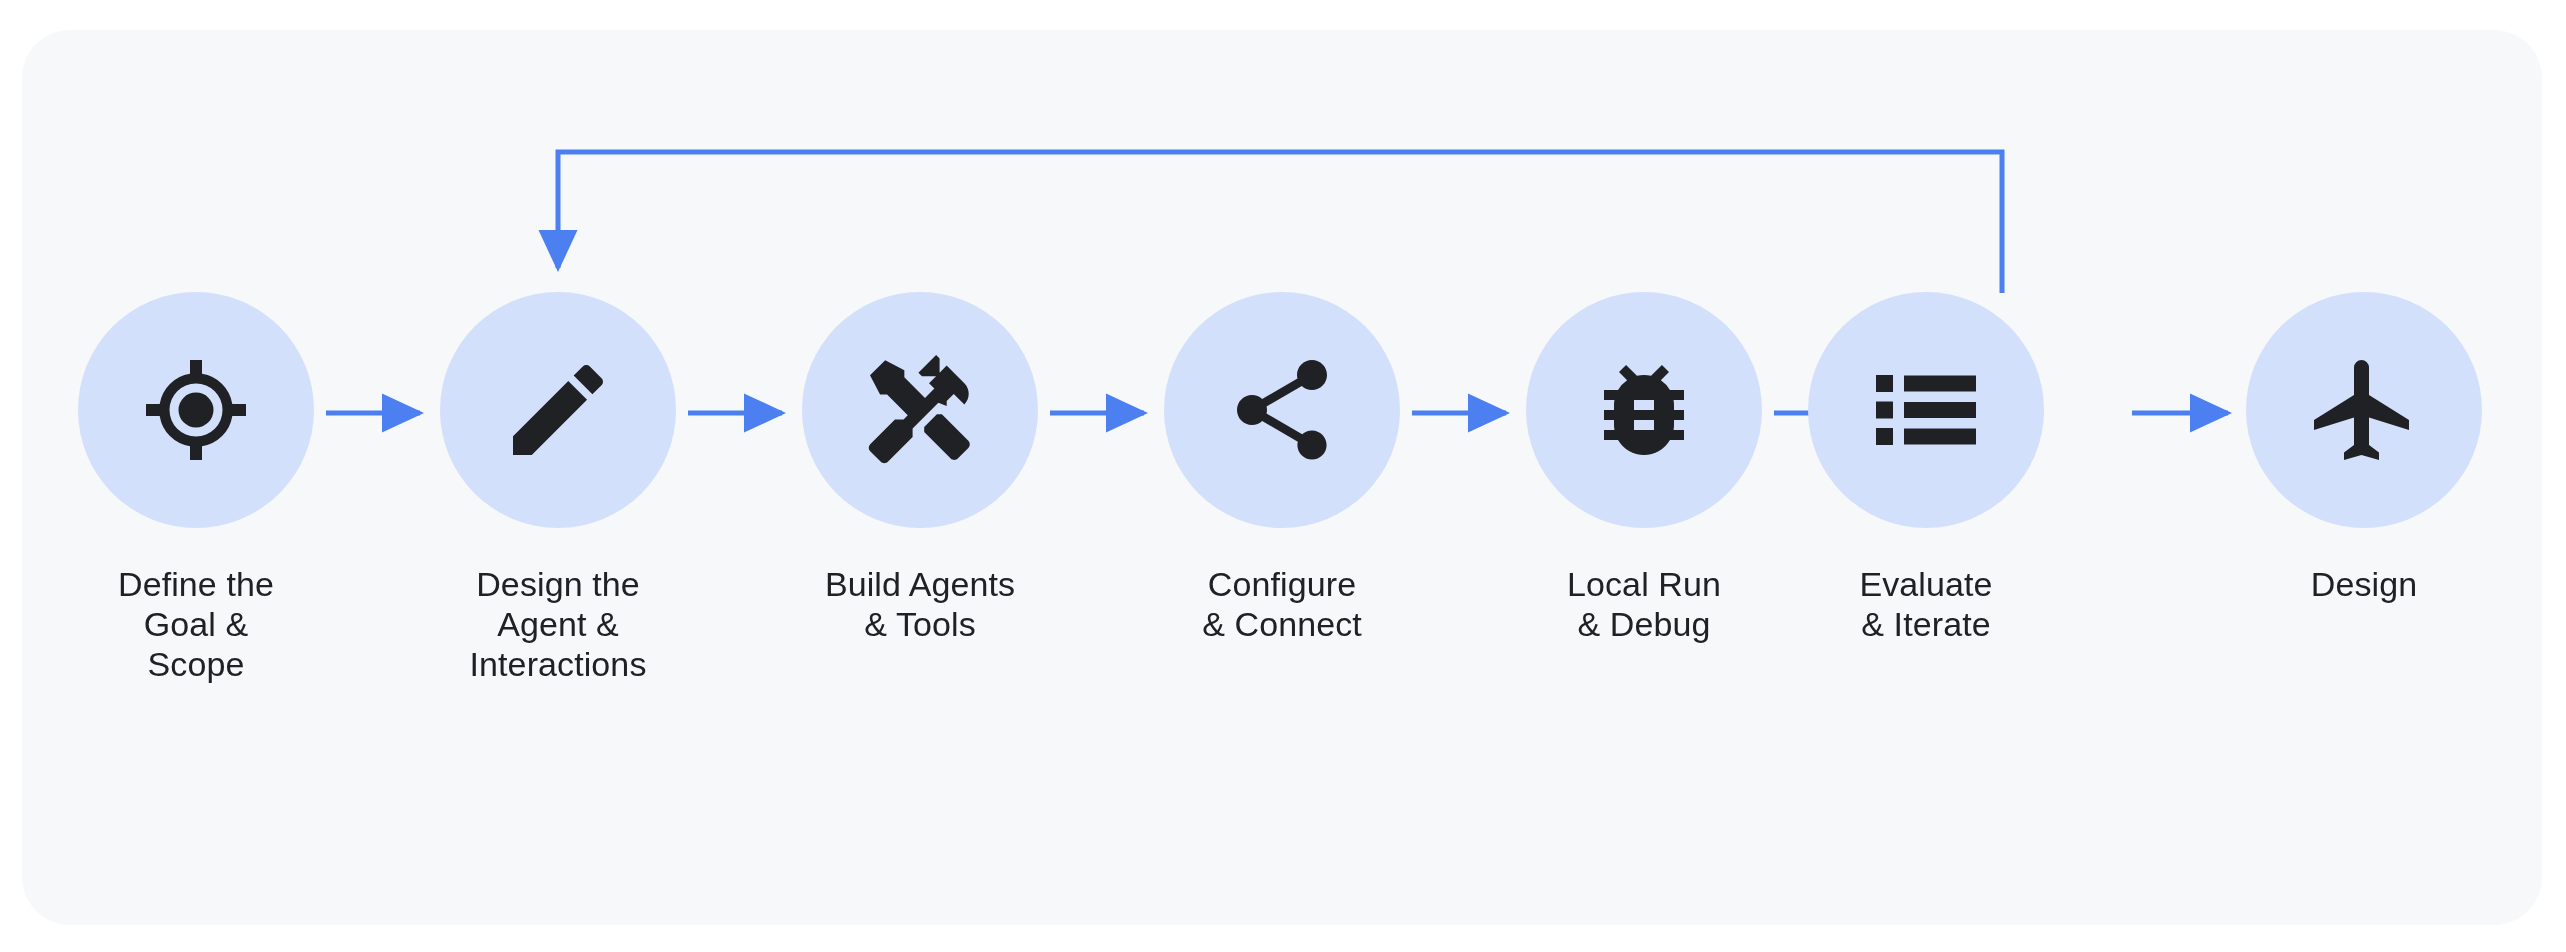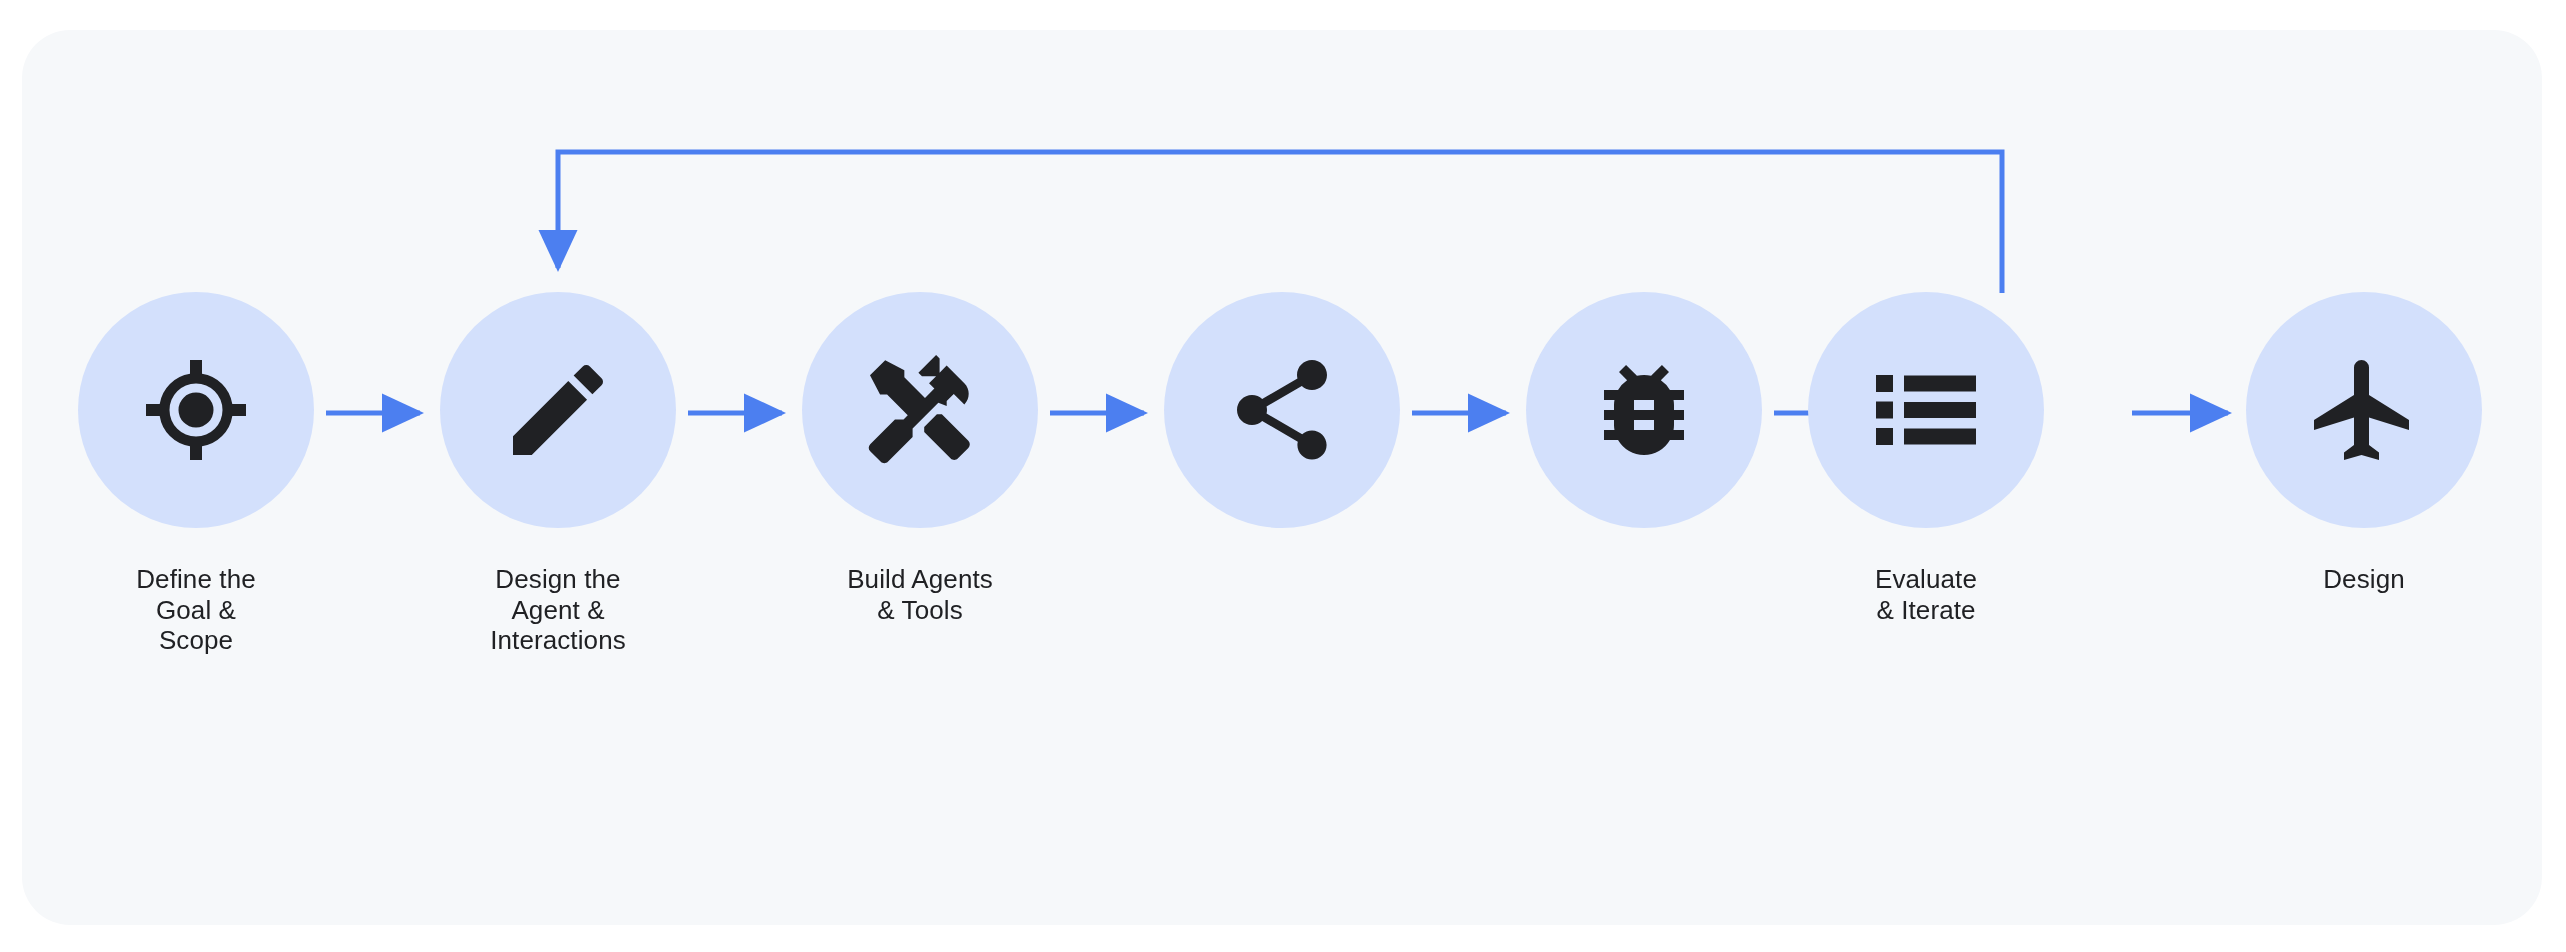--- a/index.html
+++ b/index.html
@@ -58,21 +58,21 @@
     color: #202124;
   }
   .step-icon svg {
     width: 120px;
     height: 120px;
     display: block;
     fill: #202124;
   }
   .step-label {
     margin-top: 36px;
-    font-size: 26px;
+    font-size: 34px;
     line-height: 1.18;
     color: #202124;
     white-space: pre-line;
     font-weight: 400;
     letter-spacing: 0.1px;
   }
 </style>
 </head>
 <body>
 
@@ -140,30 +140,34 @@
   </div>
 
   <div class="step" style="left:1132px; top:292px;">
     <div class="step-circle">
       <span class="step-icon">
         <svg viewBox="0 0 24 24" aria-hidden="true">
           <path d="M18 16.08c-0.76 0-1.44 0.3-1.96 0.77L8.91 12.7c0.05-0.23 0.09-0.46 0.09-0.7s-0.04-0.47-0.09-0.7l7.05-4.11c0.54 0.5 1.25 0.81 2.04 0.81 1.66 0 3-1.34 3-3s-1.34-3-3-3-3 1.34-3 3c0 0.24 0.04 0.47 0.09 0.7L8.04 9.81C7.5 9.31 6.79 9 6 9c-1.66 0-3 1.34-3 3s1.34 3 3 3c0.79 0 1.5-0.31 2.04-0.81l7.12 4.16c-0.05 0.21-0.08 0.43-0.08 0.65 0 1.61 1.31 2.92 2.92 2.92s2.92-1.31 2.92-2.92-1.31-2.92-2.92-2.92z"></path>
         </svg>
       </span>
     </div>
+    <div class="step-label">Configure
+&amp; Connect</div>
   </div>
 
   <div class="step" style="left:1494px; top:292px;">
     <div class="step-circle">
       <span class="step-icon">
         <svg viewBox="0 0 24 24" aria-hidden="true">
           <path d="M20 8h-2.81a5.98 5.98 0 0 0-1.82-1.96L17 4.41 15.59 3l-2.17 2.17a6.02 6.02 0 0 0-2.83 0L8.41 3 7 4.41l1.62 1.63A5.98 5.98 0 0 0 6.81 8H4v2h2.09c-0.05 0.33-0.09 0.66-0.09 1v1H4v2h2v1c0 0.34 0.04 0.67 0.09 1H4v2h2.81a5.99 5.99 0 0 0 10.38 0H20v-2h-2.09c0.05-0.33 0.09-0.66 0.09-1v-1h2v-2h-2v-1c0-0.34-0.04-0.67-0.09-1H20V8zm-6 8h-4v-2h4v2zm0-4h-4v-2h4v2z"></path>
         </svg>
       </span>
     </div>
+    <div class="step-label">Local Run
+&amp; Debug</div>
   </div>
 
   <div class="step" style="left:1776px; top:292px;">
     <div class="step-circle">
       <span class="step-icon">
         <svg viewBox="0 0 24 24" aria-hidden="true">
           <rect x="2" y="5" width="3.4" height="3.4"></rect>
           <rect x="2" y="10.3" width="3.4" height="3.4"></rect>
           <rect x="2" y="15.6" width="3.4" height="3.4"></rect>
           <rect x="7.6" y="5.1" width="14.4" height="3.2"></rect>

